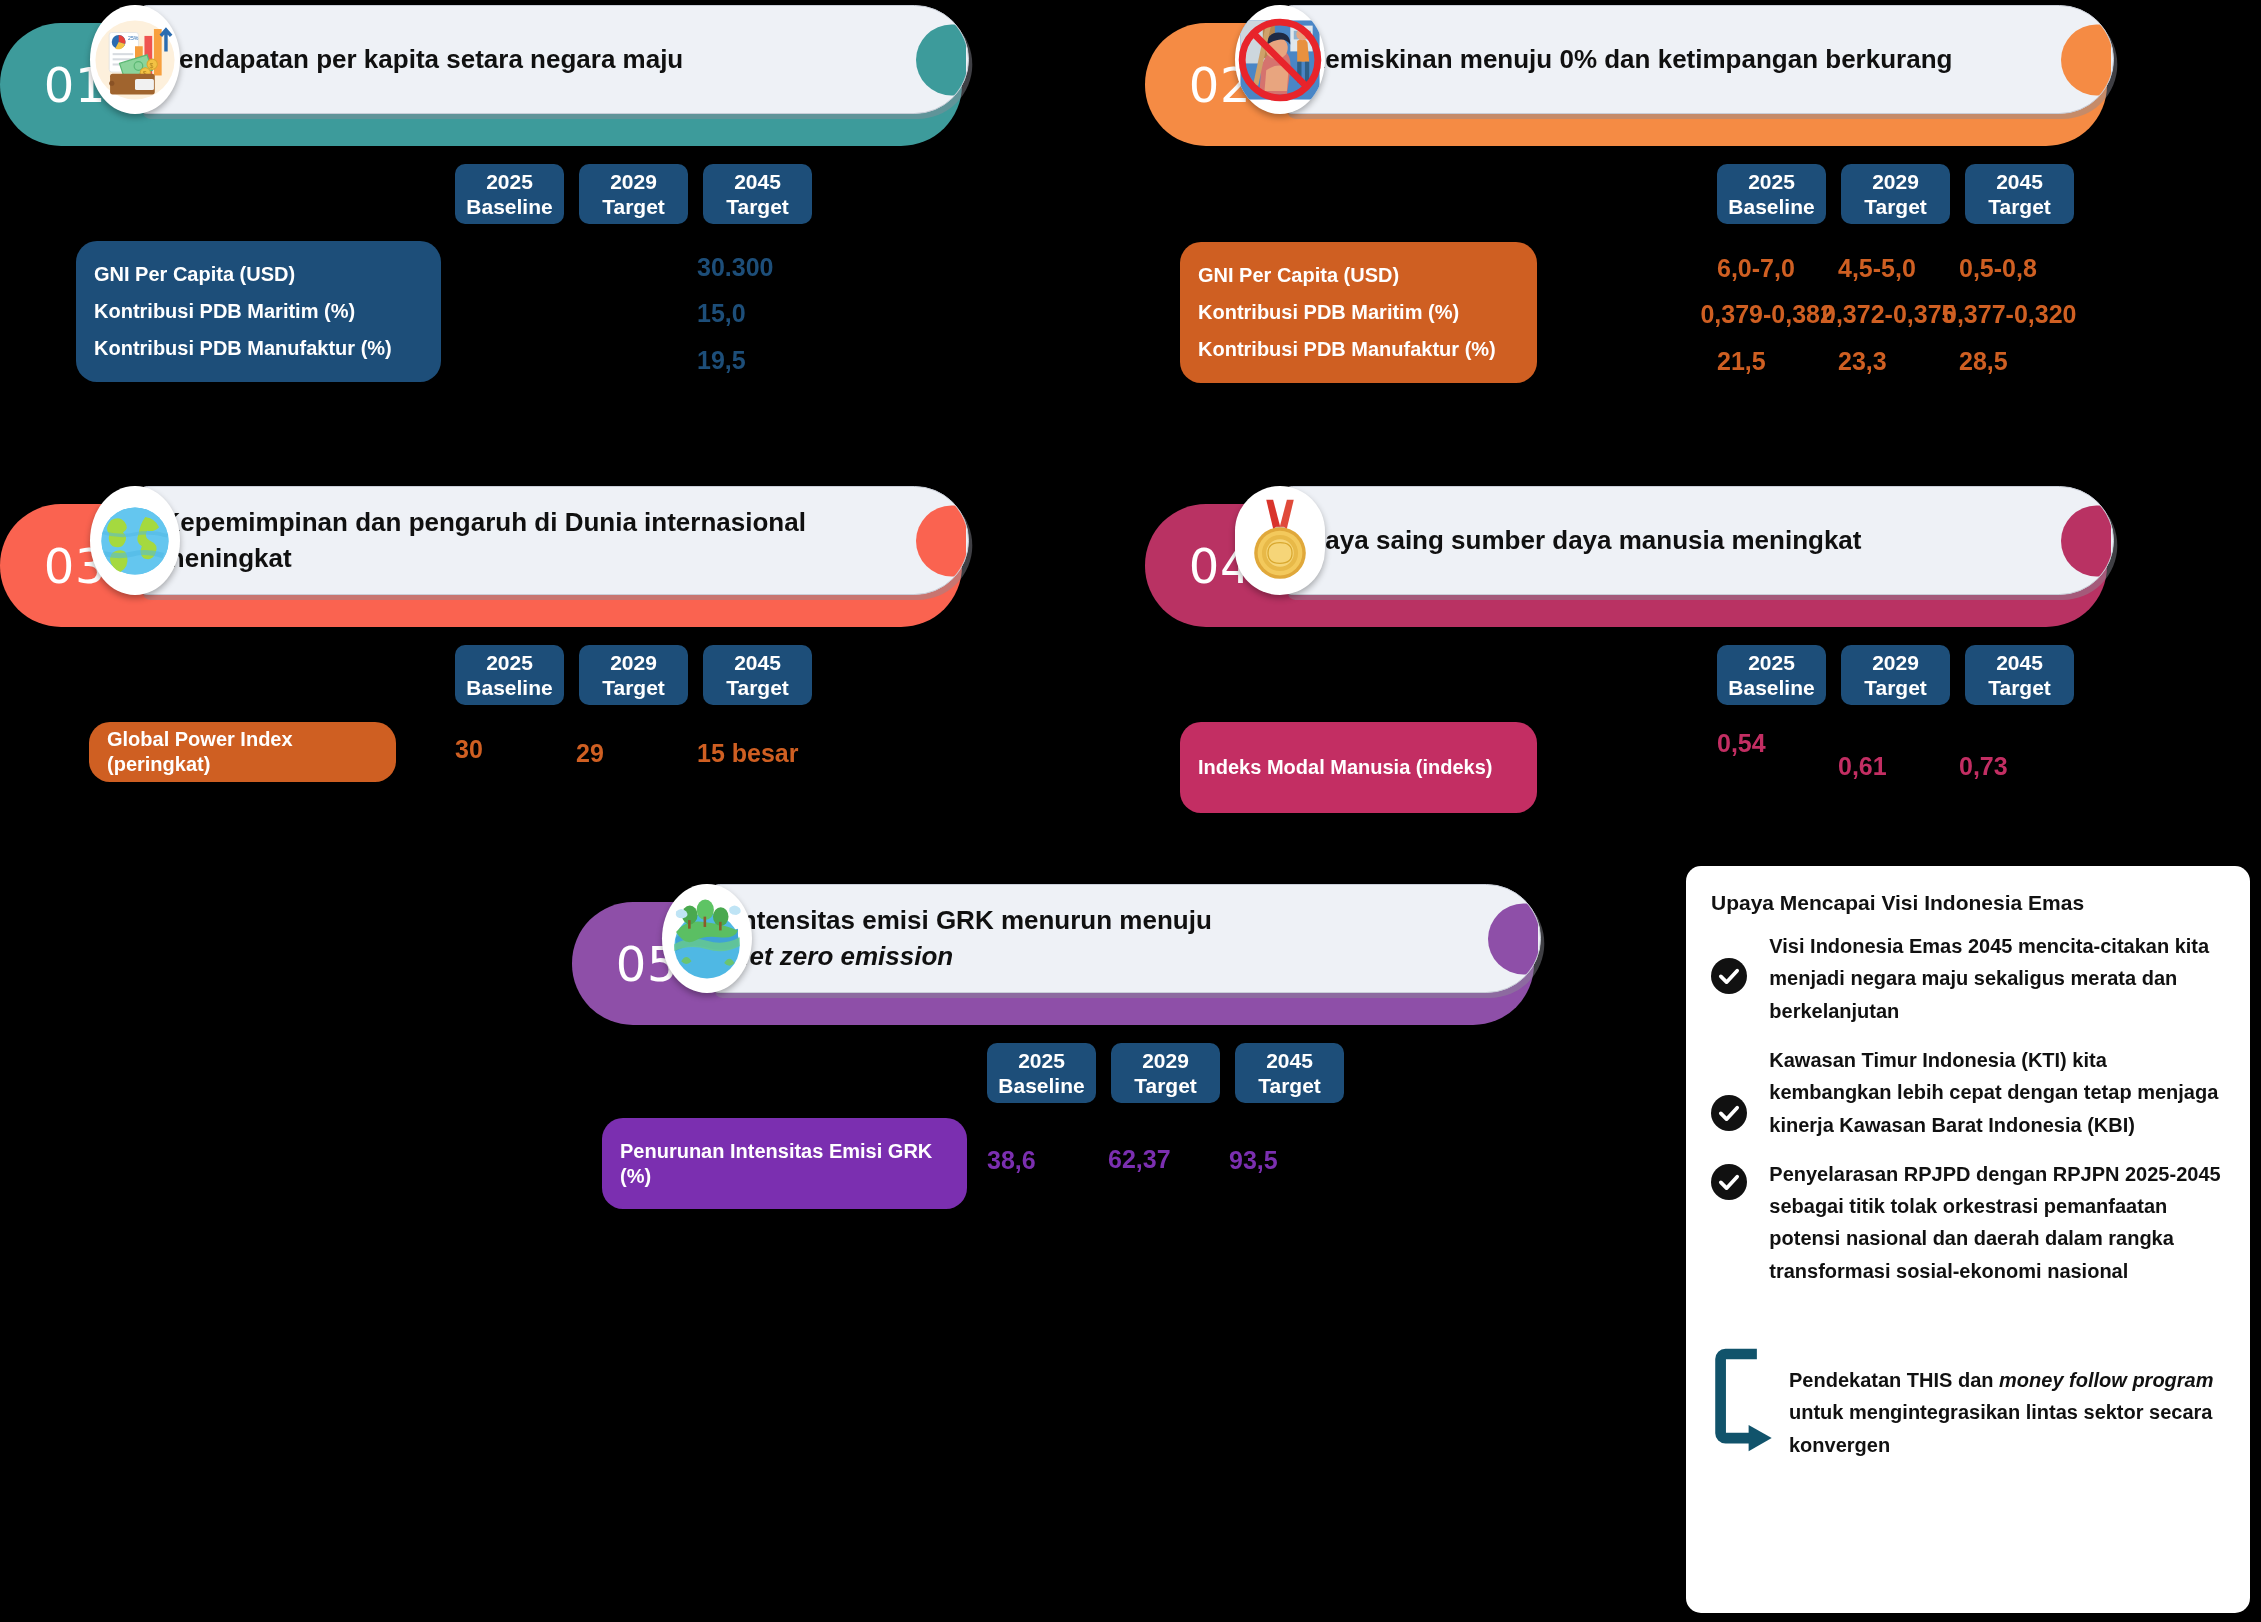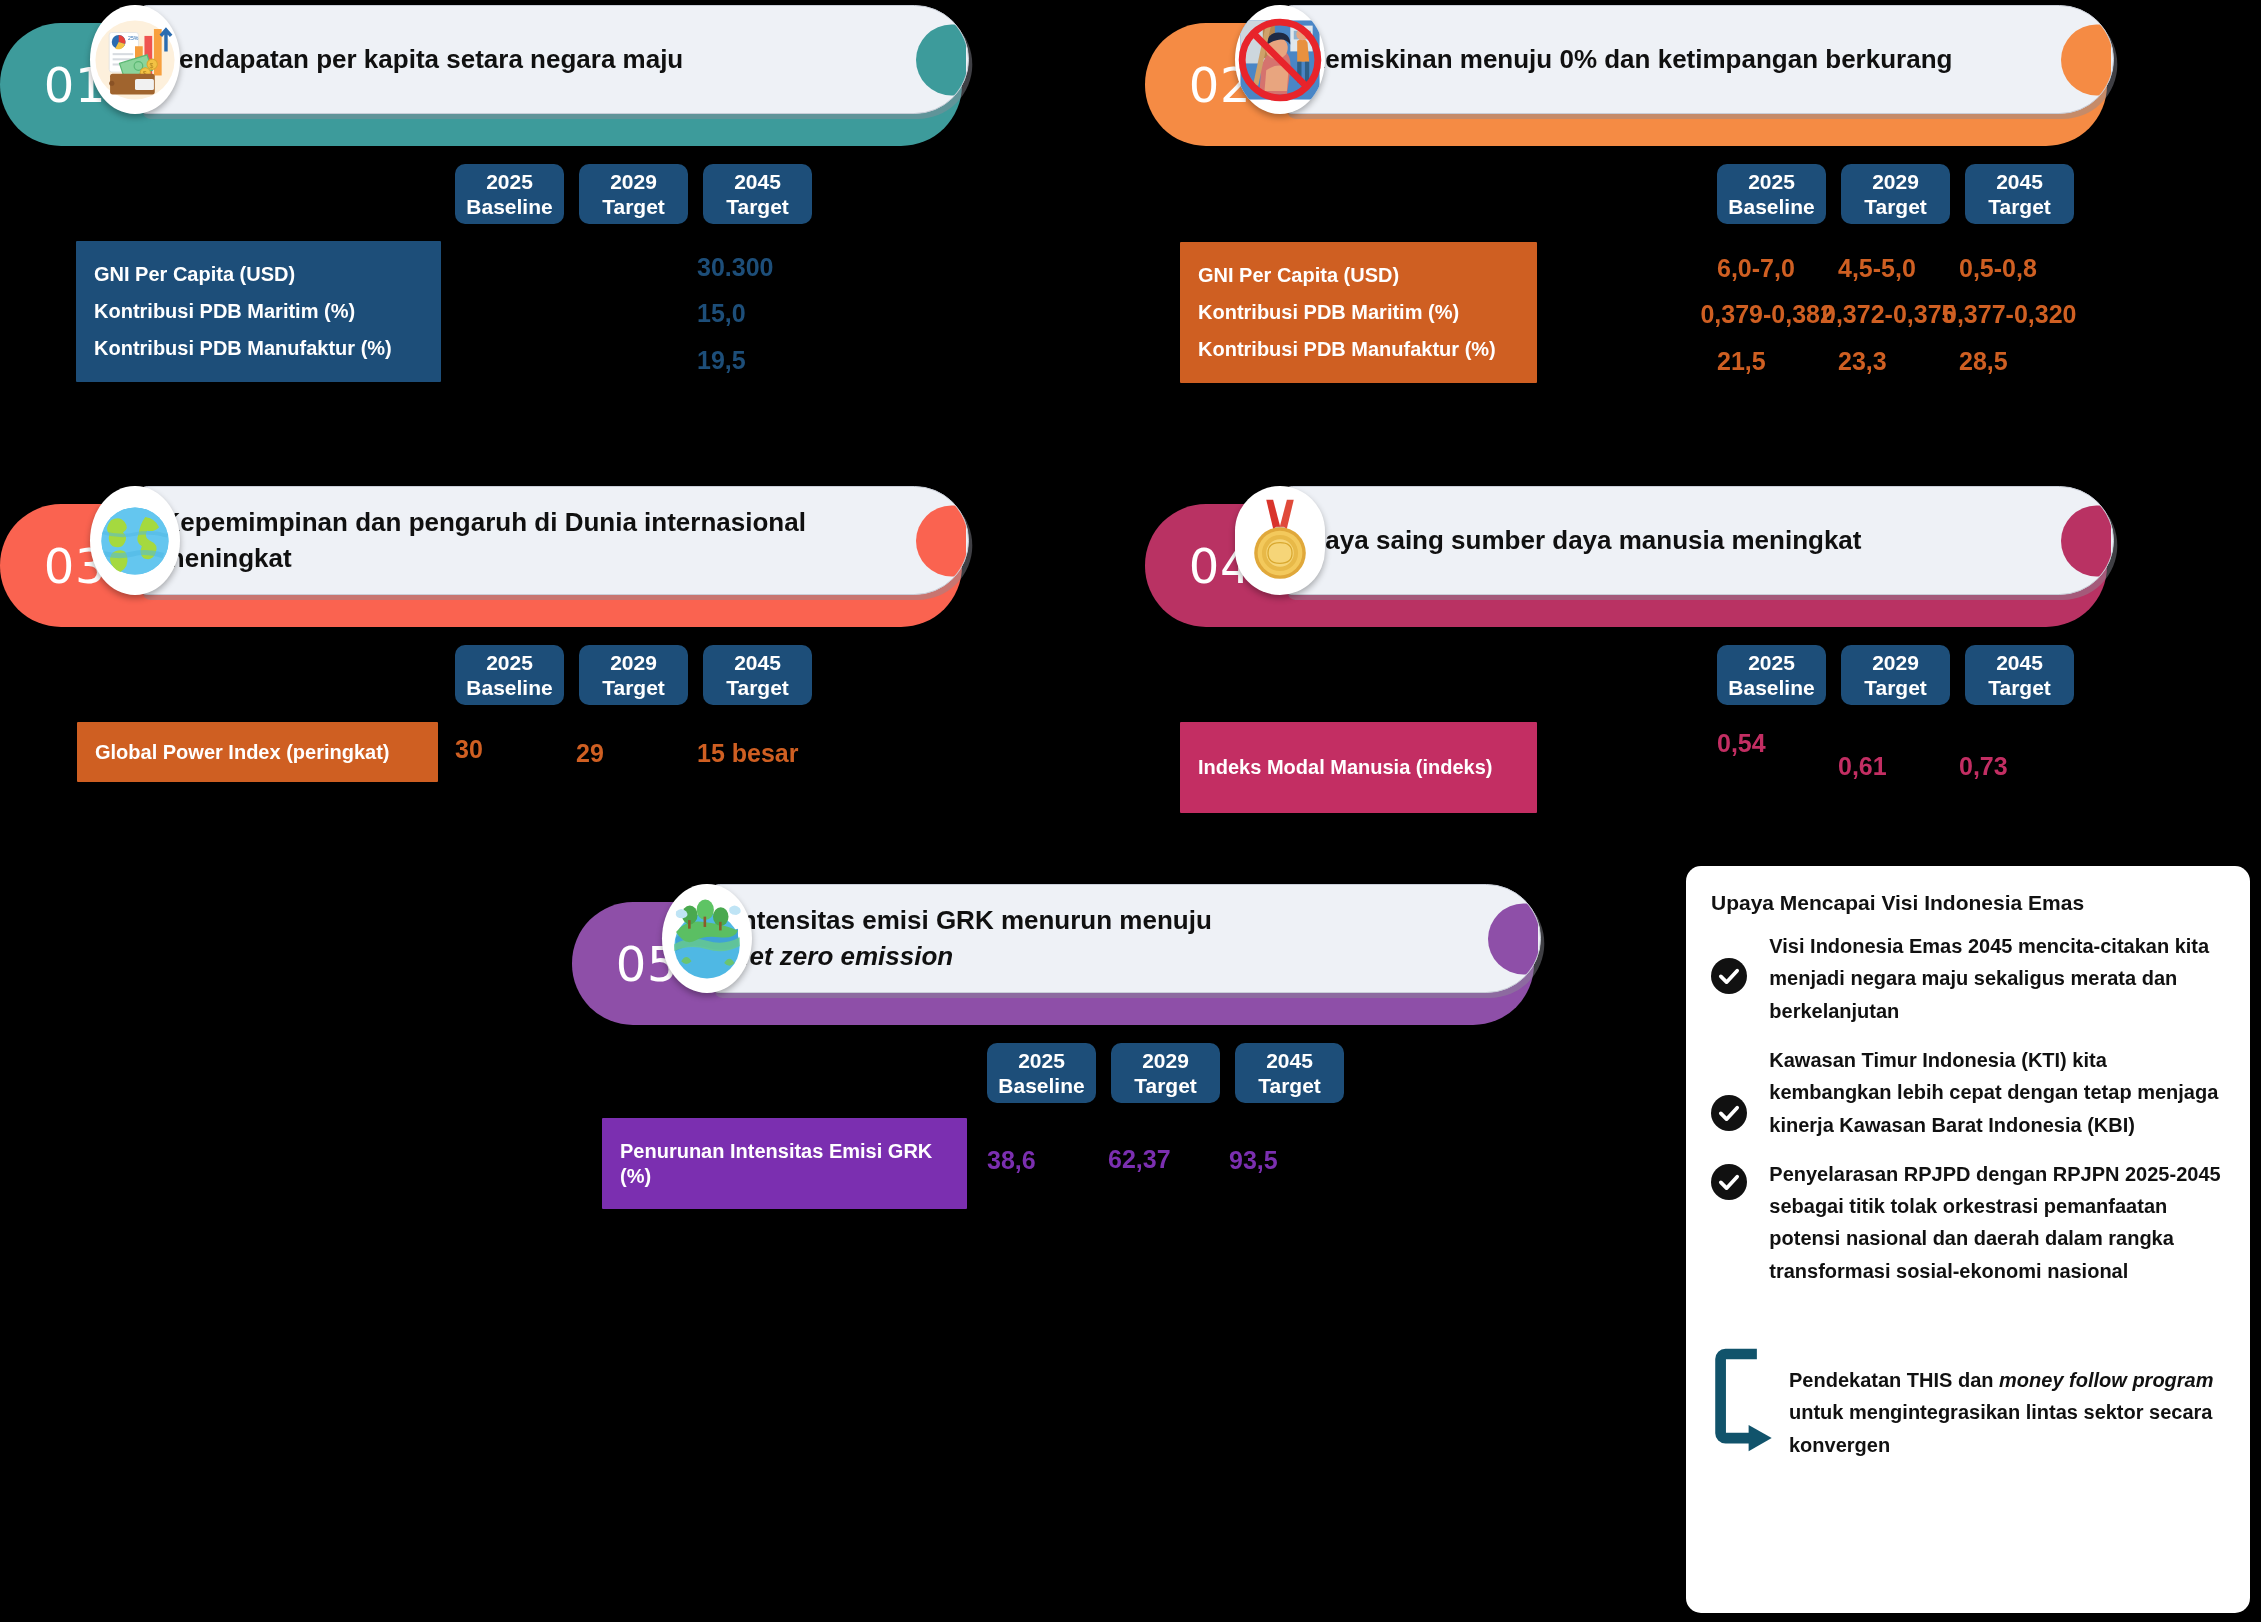--- a/index.html
+++ b/index.html
@@ -76,21 +76,21 @@
     background: #1d4e79; border-radius: 10px;
     color: #ffffff; font-size: 21px; font-weight: bold;
     line-height: 1.2;
     display: flex; flex-direction: column;
     align-items: center; justify-content: center;
     text-align: center;
   }
 
   .labelbox {
     position: absolute;
-    border-radius: 1px;
+    border-radius: 21px;
     padding: 15px 18px;
     display: flex; flex-direction: column; justify-content: center;
     box-shadow: 0 2.5px 5px rgba(0,0,0,0.3);
   }
   .labelbox .lrow {
     color: #ffffff; font-size: 20px; font-weight: bold;
     line-height: 1.25;
     display: flex; align-items: center;
   }
 
@@ -302,21 +302,21 @@
     <div class="chip">
       <span>2029</span>
       <span>Target</span>
     </div>
     <div class="chip">
       <span>2045</span>
       <span>Target</span>
     </div>
   </div>
 
-  <div class="labelbox" style="left:77px; top:241px; width:361px; height:60px; background:#cf5f22;">
+  <div class="labelbox" style="left:89px; top:241px; width:307px; height:60px; background:#cf5f22;">
     <div class="lrow">Global Power Index (peringkat)</div>
   </div>
 
   <div class="valcol" style="left:455px; top:241px; width:365px; height:60px;">
     <div class="valcell" style="left:0px; top:13.3px; color:#cf5f22;">30</div>
     <div class="valcell" style="left:121px; top:16.6px; color:#cf5f22;">29</div>
     <div class="valcell" style="left:242px; top:16.6px; color:#cf5f22;">15 besar</div>
   </div>
 </div>
 

